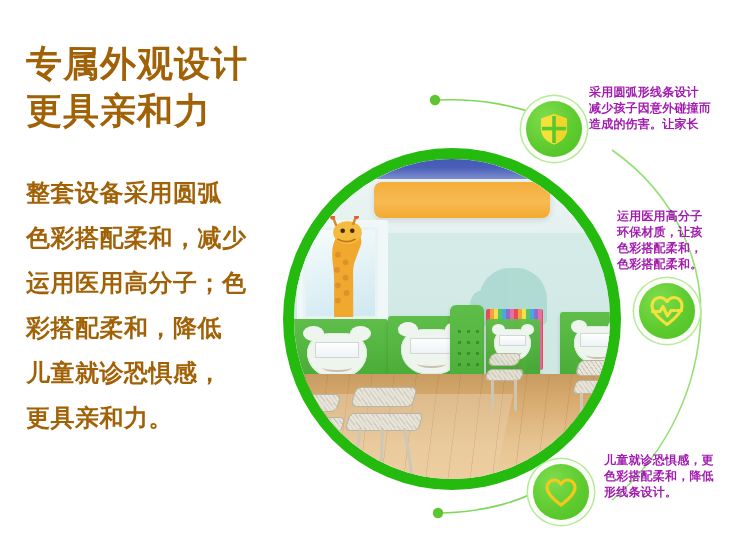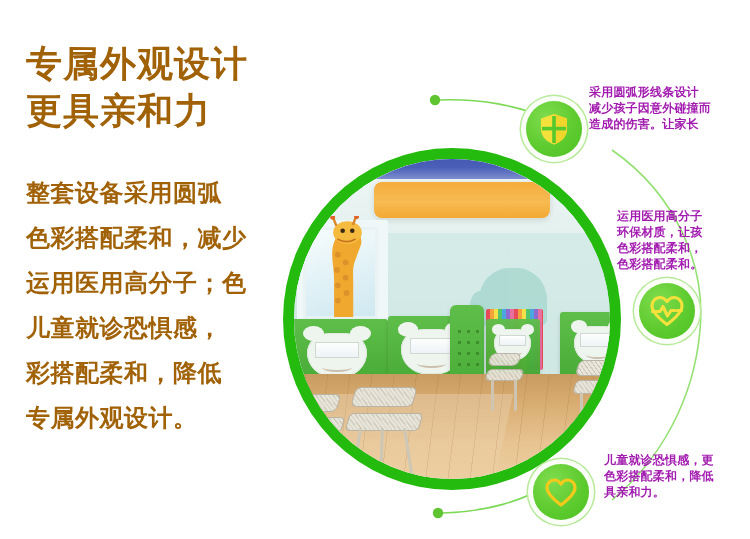--- a/index.html
+++ b/index.html
@@ -160,23 +160,23 @@
 
   <div class="headline">
     <span class="l1">专属外观设计</span>
     <span class="l2">更具亲和力</span>
   </div>
 
   <div class="body-copy">
     <span class="bl">整套设备采用圆弧</span>
     <span class="bl">色彩搭配柔和，减少</span>
     <span class="bl">运用医用高分子；色</span>
+    <span class="bl">彩搭配柔和，降低</span>
     <span class="bl">儿童就诊恐惧感，</span>
-    <span class="bl">彩搭配柔和，降低</span>
-    <span class="bl">专属外观设计。</span>
+    <span class="bl">更具亲和力。</span>
   </div>
 
   <svg class="arc-svg" viewBox="0 0 750 539" xmlns="http://www.w3.org/2000/svg">
 
     <path d="M612,150 C678,196 706,268 700,330 C694,400 660,460 612,500" fill="none" stroke="#8ede6a" stroke-width="1.6" opacity=".95"></path>
 
     <path d="M437,100 C480,98 520,106 548,119" fill="none" stroke="#7ed957" stroke-width="1.6"></path>
     <circle cx="435" cy="100" r="5.2" fill="#5ec42f"></circle>
 
     <path d="M441,513 C488,512 524,500 546,486" fill="none" stroke="#7ed957" stroke-width="1.6"></path>
@@ -311,16 +311,16 @@
   <div class="badge" style="left:533px;top:464px;">
     <svg width="34" height="31" viewBox="0 0 34 31">
       <path d="M17,28 C7.5,21 3,16 3,10.6 C3,6.2 6.4,3 10.3,3 C13,3 15.4,4.6 17,7.2
                C18.6,4.6 21,3 23.7,3 C27.6,3 31,6.2 31,10.6 C31,16 26.5,21 17,28 Z" fill="none" stroke="#f3c91c" stroke-width="3.2" stroke-linejoin="round" stroke-linecap="round"></path>
     </svg>
   </div>
 
   <div class="callout" style="left:604px;top:452px;">
     <span>儿童就诊恐惧感，更</span>
     <span>色彩搭配柔和，降低</span>
-    <span>具亲和力。</span>
+    <span>形线条设计。</span>
   </div>
 
 </div>
 
 </body></html>

